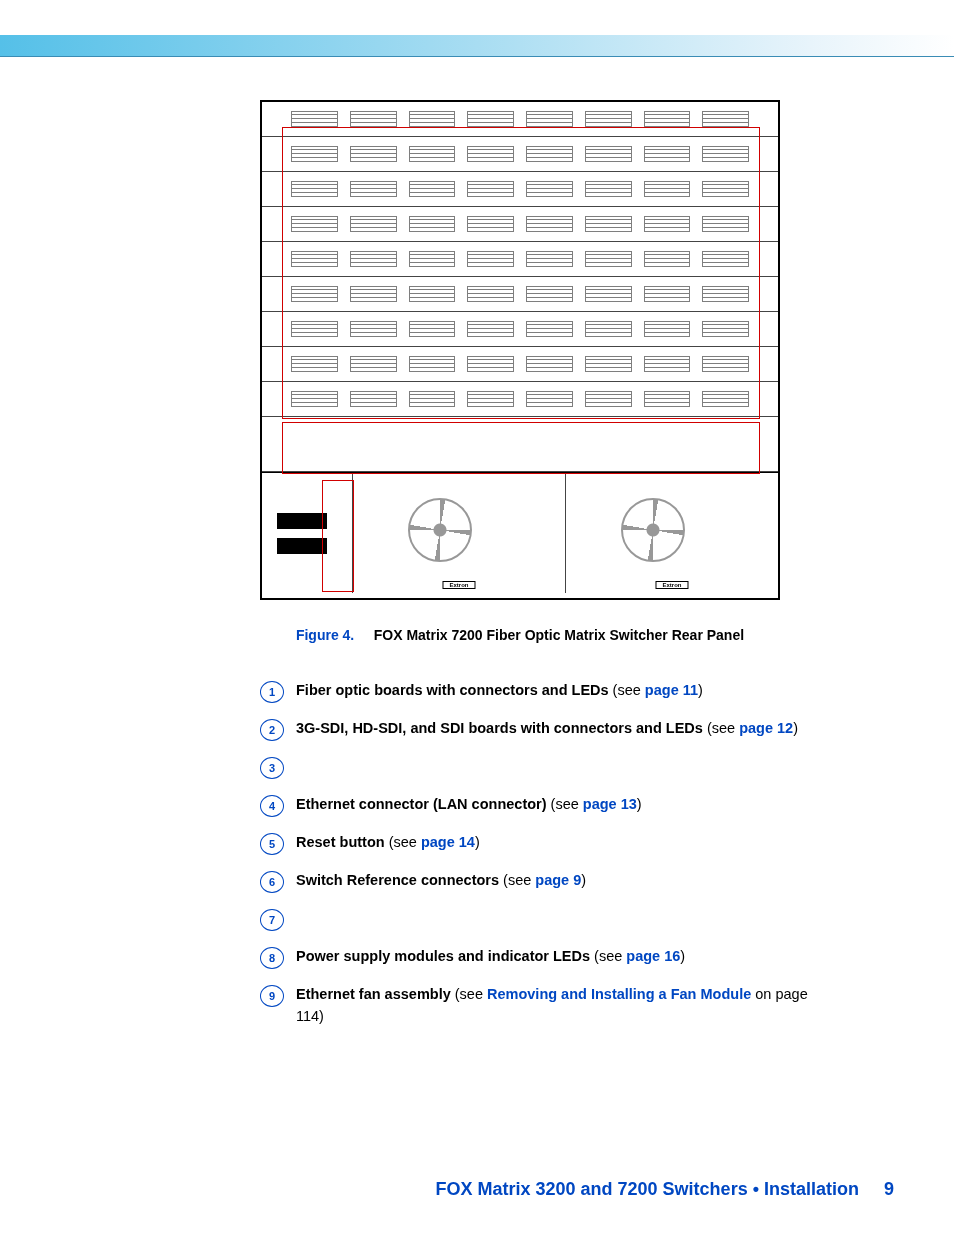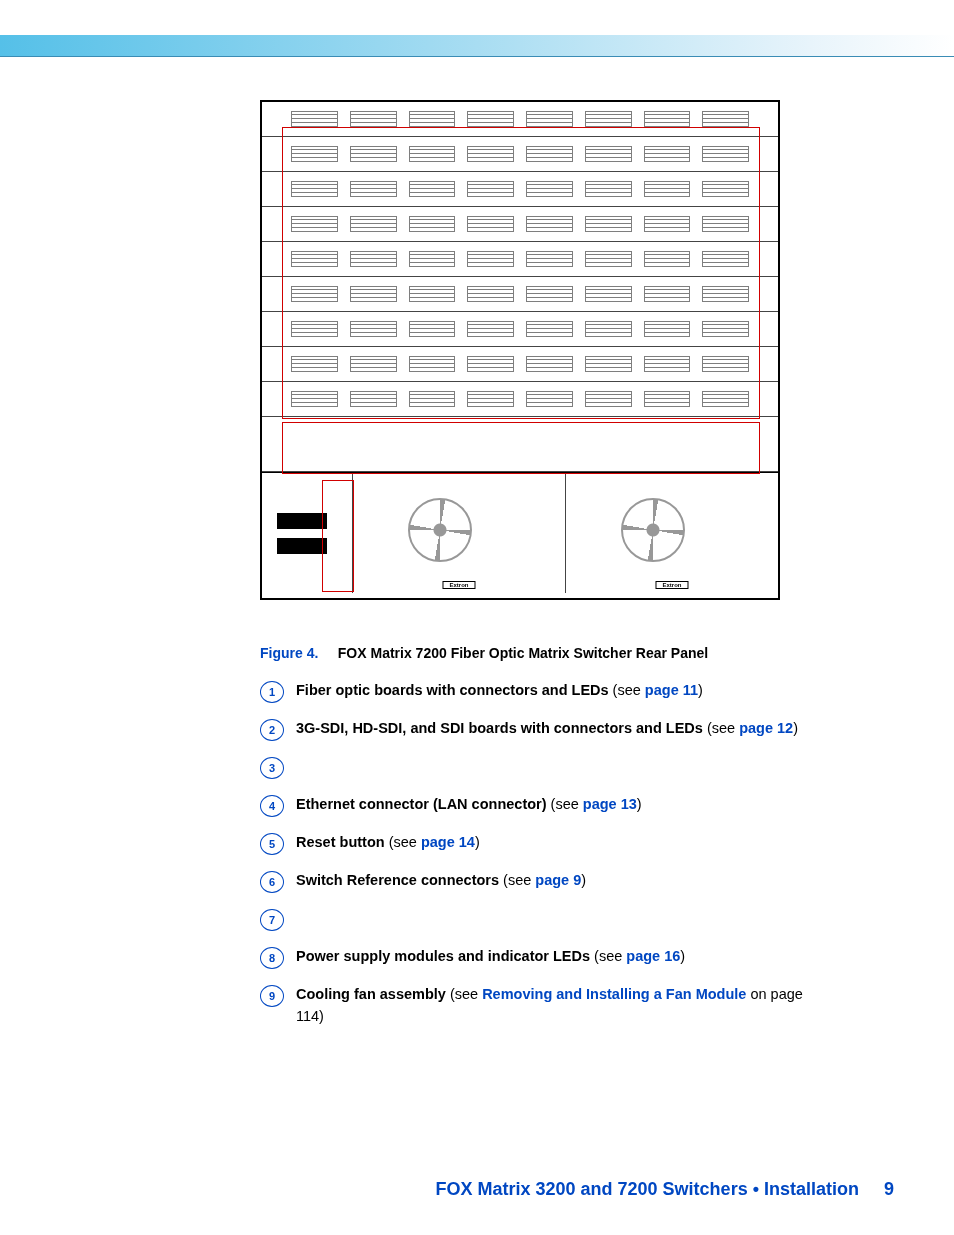--- a/index.html
+++ b/index.html
@@ -99,23 +99,23 @@
   .red-overlay {
     position:absolute;
     border:1px solid #d10000;
     pointer-events:none;
   }
   .red1{ top:25px; left:20px; width:476px; height:290px; }
   .red2{ top:320px; left:20px; width:476px; height:50px; }
   .red3{ top:378px; left:60px; width:30px; height:110px; }
   .caption {
     position:absolute;
-    top: 645px;
+    top: 627px;
     left: 260px;
-    text-align: left;
+    text-align: center;
     width:520px;
     font-weight: bold;
     font-size:14px;
   }
   .caption .fignum { color: #0047c2; }
   .list {
     position: absolute;
     top: 680px;
     left: 260px;
     right: 120px;
@@ -304,20 +304,20 @@
     </div>
     <div class="item">
       <div class="circlenum">7</div>
     </div>
     <div class="item">
       <div class="circlenum">8</div>
       <div class="text"><span class="bold">Power supply modules and indicator LEDs</span> (see <span class="link">page 16</span>)</div>
     </div>
     <div class="item">
       <div class="circlenum">9</div>
-      <div class="text"><span class="bold">Cooling fan assembly</span> (see <span class="link">Removing and Installing a Fan Module</span> on page 114)</div>
+      <div class="text"><span class="bold">Ethernet fan assembly</span> (see <span class="link">Removing and Installing a Fan Module</span> on page 114)</div>
     </div>
   </div>
 
 <div class="footer">
   <span class="blue">FOX Matrix 3200 and 7200 Switchers • Installation</span>
   <span class="pagenum">9</span>
 </div>
 
 </body></html>

